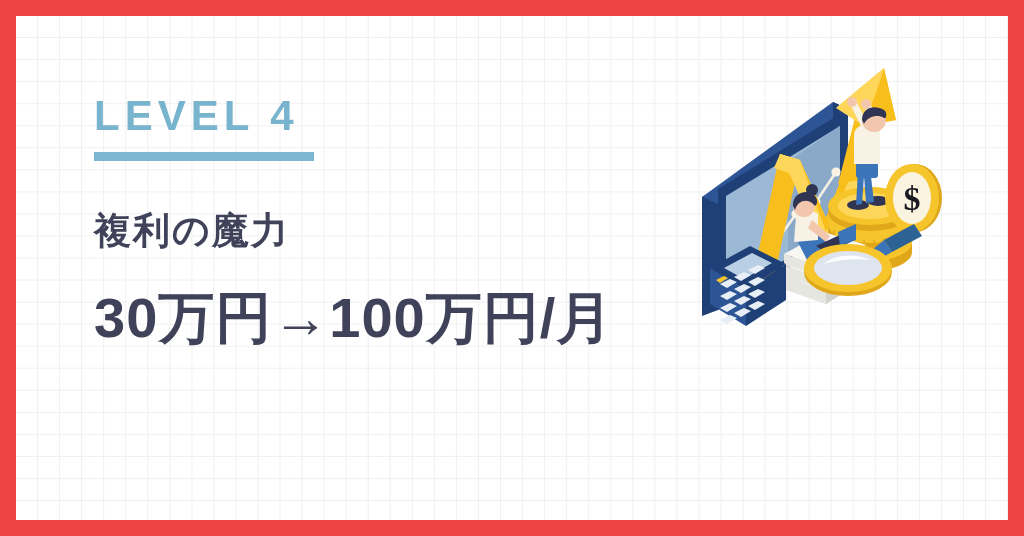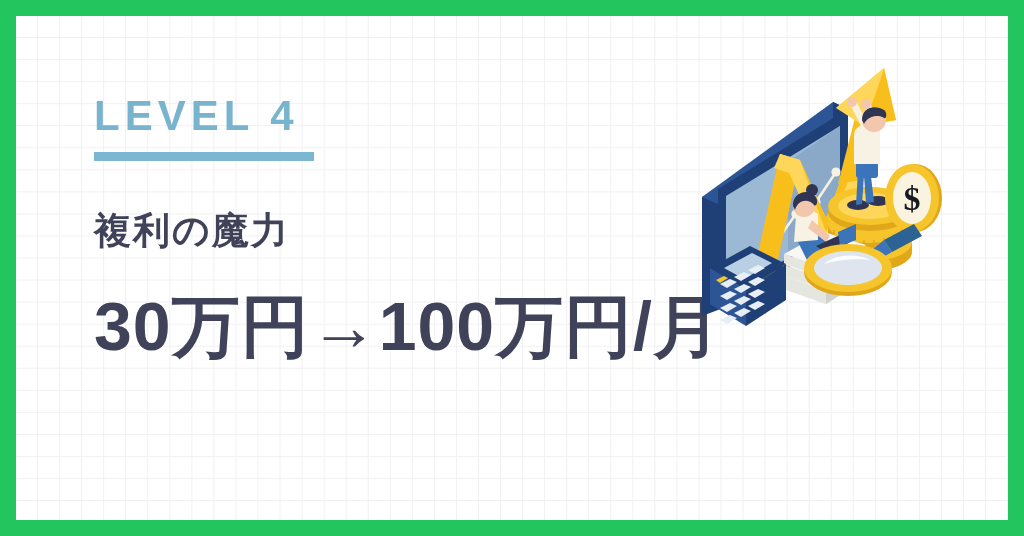--- a/index.html
+++ b/index.html
@@ -11,21 +11,21 @@
   body {
     font-family: "Liberation Sans", "DejaVu Sans", sans-serif;
   }
 
   
   .slide {
     position: relative;
     width: 1024px;
     height: 536px;
     overflow: hidden;
-    background: #22c55e;     
+    background: #ef4444;     
     box-sizing: border-box;
   }
 
   
   .paper {
     position: absolute;
     left: 16px;
     top: 16px;
     width: 992px;
     height: 504px;
@@ -67,21 +67,21 @@
     color: #3f4259;
     font-weight: 700;
     line-height: 1.42;
   }
   .headline-line-1 {
     font-size: 37px;
     letter-spacing: 2px;
     white-space: nowrap;
   }
   .headline-line-2 {
-    font-size: 68px;
+    font-size: 56px;
     letter-spacing: 1px;
     white-space: nowrap;
     margin-top: 20px;
   }
 
   
   .illustration {
     position: absolute;
     left: 672px;
     top: 48px;

